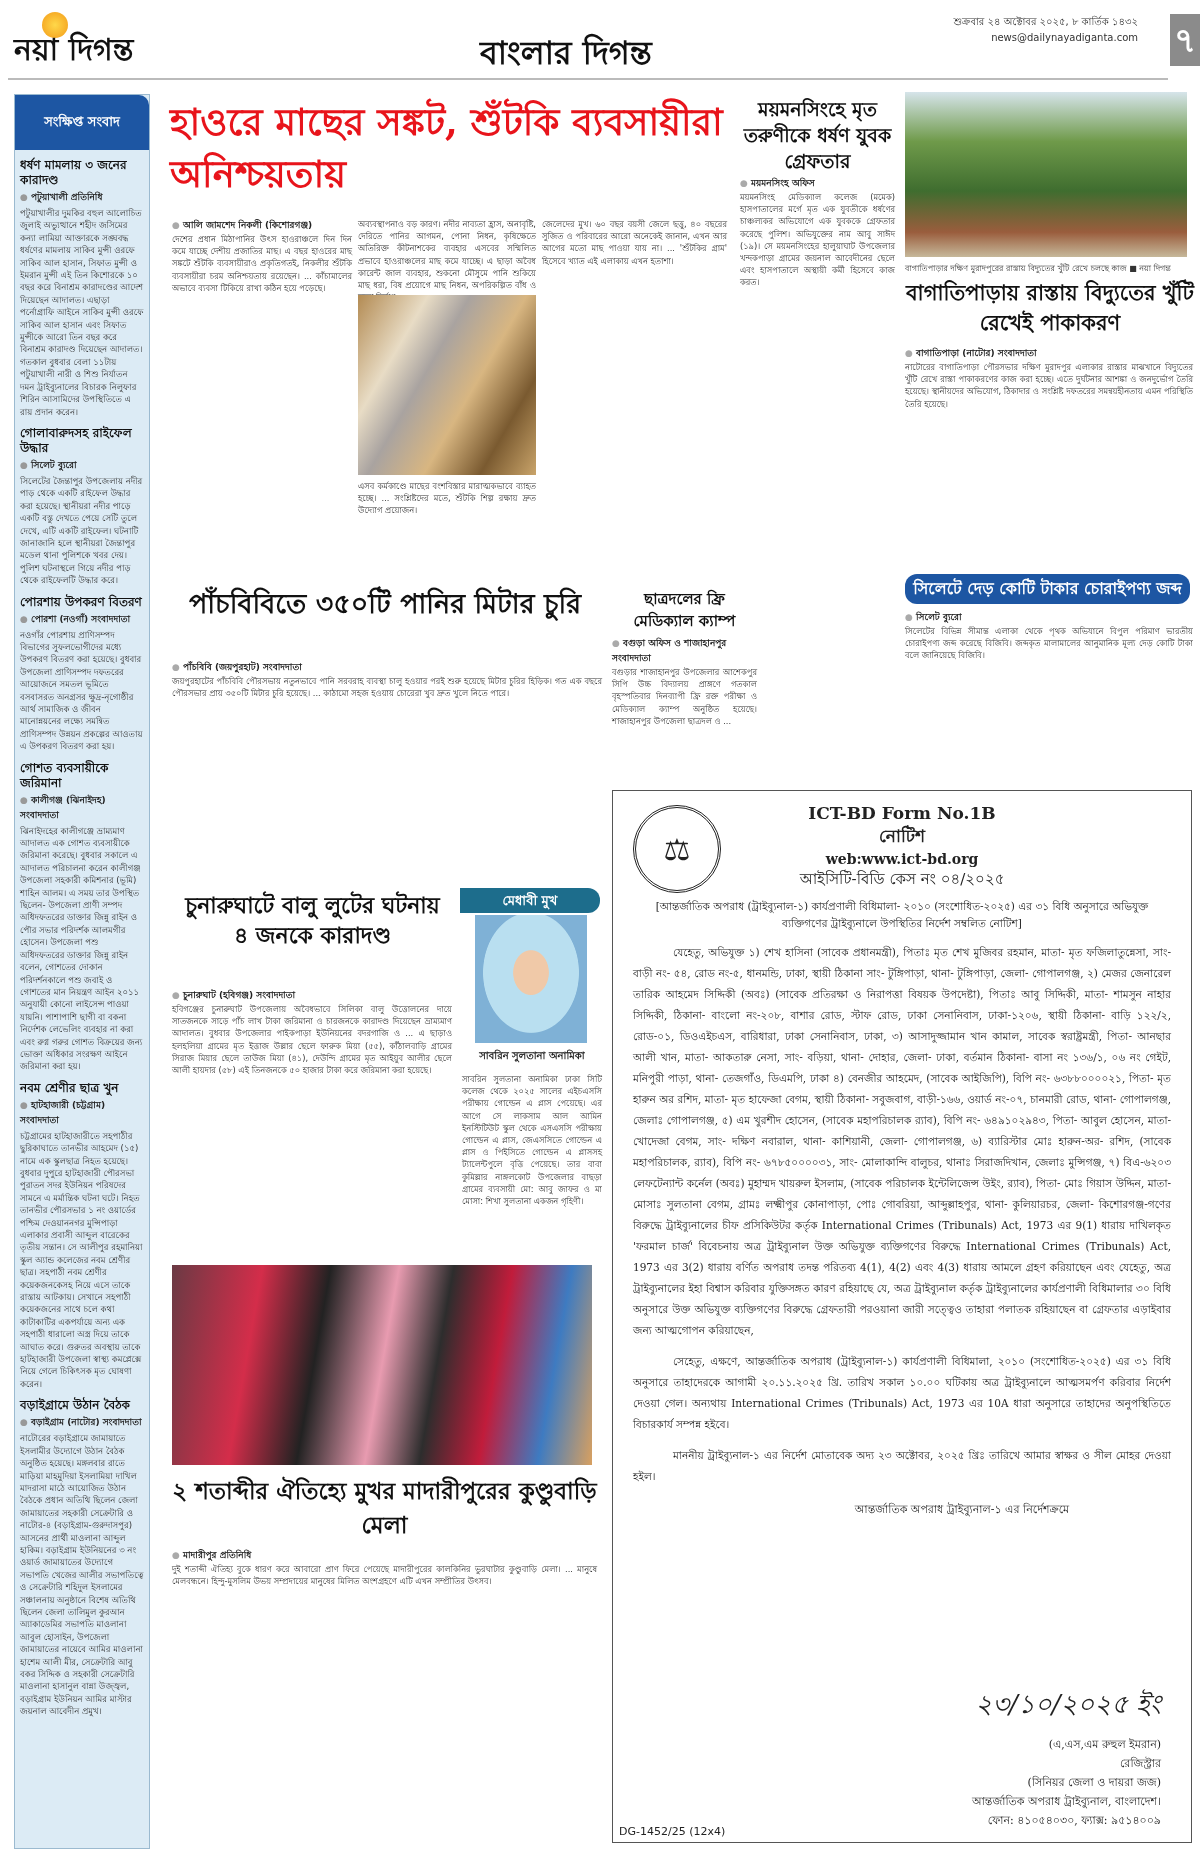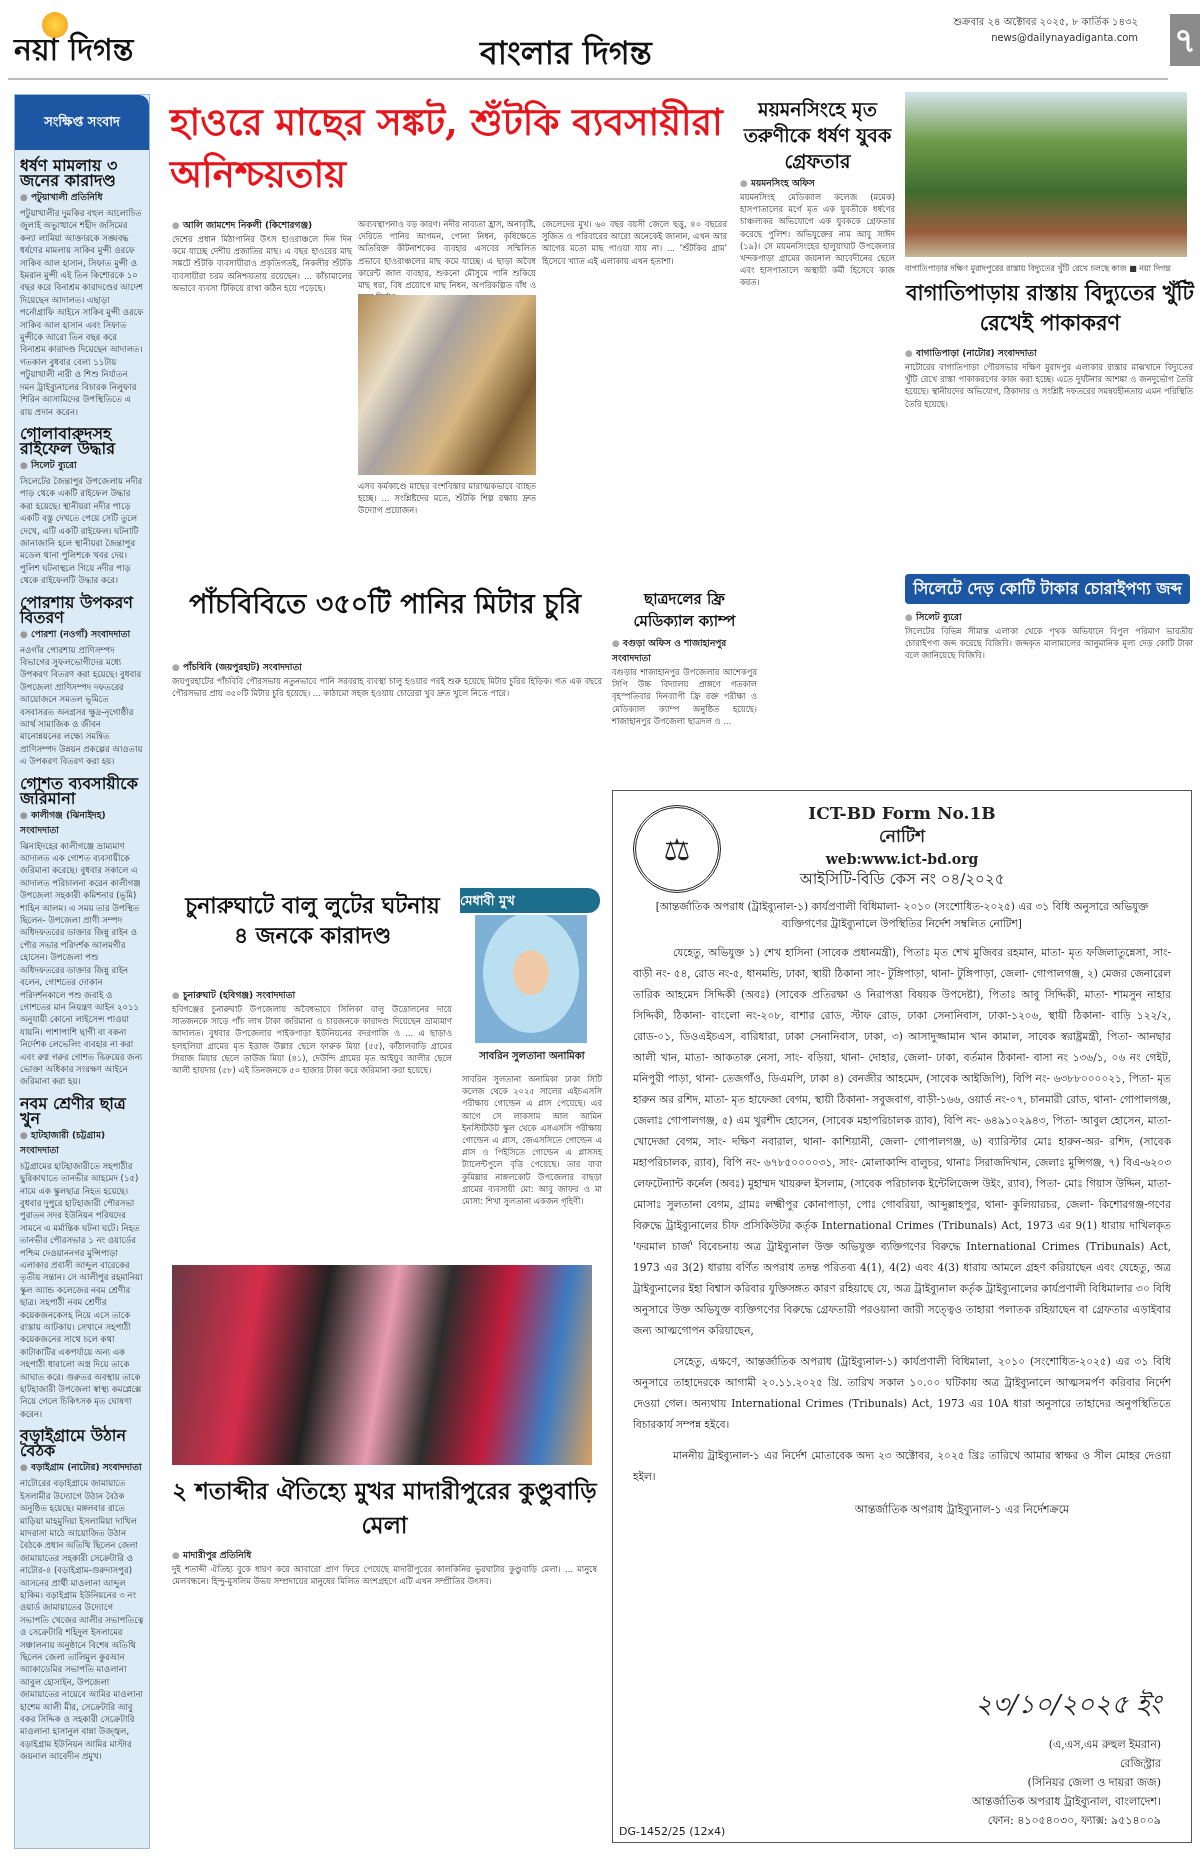--- a/index.html
+++ b/index.html
@@ -6,35 +6,35 @@
 body{width:1200px;height:1868px;background:#fff;font-family:"DejaVu Sans",sans-serif;color:#222;position:relative;overflow:hidden}
 .abs{position:absolute}
 .masthead-logo{left:14px;top:26px;font-size:30px;font-weight:bold;color:#111;font-family:"DejaVu Serif",serif}
 .sun{position:absolute;left:28px;top:-14px;width:26px;height:26px;border-radius:50%;background:radial-gradient(#ffd84a,#f39a18);z-index:-1}
 .section-title{left:480px;top:28px;font-size:32px;font-weight:bold;font-family:"DejaVu Serif",serif;color:#111}
 .dateline{right:62px;top:14px;font-size:10px;text-align:right;line-height:16px;color:#333}
 .page-no{right:0;top:14px;width:30px;height:52px;background:#8b8b8b;color:#fff;font-size:34px;text-align:center;line-height:52px;font-weight:bold}
 .topline{left:8px;top:78px;width:1160px;height:2px;background:#bbb}
 .sidebar{left:14px;top:94px;width:136px;height:1755px;background:#dcebf5;border:1px solid #9bbad0;padding:0 5px}
 .sb-head{background:#1d56a3;color:#fff;font-size:13px;font-weight:bold;text-align:center;padding:17px 0;border-radius:0 10px 0 0;margin:0 -5px 4px}
-.sb-title{font-size:16px;font-weight:bold;color:#111;margin-top:8px;line-height:15px}
+.sb-title{font-size:12px;font-weight:bold;color:#111;margin-top:8px;line-height:15px}
 .sb-byline{font-size:9px;font-weight:bold;margin:2px 0}
 .sb-byline:before{content:"● ";color:#999}
 .sb-body{font-size:8.5px;line-height:12.4px;color:#333}
 .headline-red{left:170px;top:96px;width:560px;text-align:left;color:#e8141b;font-size:37px;font-weight:bold;line-height:52px;font-family:"DejaVu Serif",serif}
 .byline{font-size:9px;font-weight:bold}
 .byline:before{content:"● ";color:#aaa}
 .col-text{font-size:8.3px;line-height:12.2px;color:#333;text-align:justify}
 .photo{background:#999;overflow:hidden}
 .fish{left:358px;top:295px;width:178px;height:180px;background:linear-gradient(120deg,#b38b53 0%,#e8dcc5 25%,#a9a3a0 40%,#d8b681 60%,#7a5a30 80%,#c9a46a 100%)}
 .tree-photo{left:905px;top:92px;width:282px;height:165px;background:linear-gradient(180deg,#d6e4ea 0%,#6f9a4a 30%,#3f6d2f 60%,#9a5d3d 85%,#c6b89a 100%)}
 .caption{font-size:8px;color:#333}
 .h-black{font-weight:bold;color:#111;text-align:center;font-family:"DejaVu Serif",serif}
-.blue-banner{left:905px;top:574px;width:285px;height:30px;background:#1d56a3;color:#fff;font-size:16px;font-weight:bold;text-align:center;line-height:30px;border-radius:4px}
-.medhabi-tag{left:460px;top:888px;width:140px;height:25px;background:#1d6d8c;color:#fff;font-size:13px;font-weight:bold;text-align:left;line-height:25px;border-radius:0 12px 12px 0}
+.blue-banner{left:905px;top:574px;width:285px;height:30px;background:#1d56a3;color:#fff;font-size:16px;font-weight:bold;text-align:center;line-height:30px;border-radius:12px}
+.medhabi-tag{left:460px;top:888px;width:140px;height:25px;background:#1d6d8c;color:#fff;font-size:13px;font-weight:bold;text-align:center;line-height:25px;border-radius:0 12px 12px 0}
 .portrait{left:475px;top:915px;width:112px;height:128px;background:radial-gradient(ellipse at 50% 45%,#f0c9a8 0 22%,#b9dff0 23% 60%,#7fb1d6 61%)}
 .mela-photo{left:172px;top:1265px;width:420px;height:200px;background:linear-gradient(100deg,#6a3a44 0%,#d42d4a 20%,#222 35%,#e89bb0 50%,#2d2d2d 62%,#c11c3b 75%,#3e7bc1 88%,#d8a060 100%)}
 .notice{left:612px;top:790px;width:580px;height:1053px;border:1.5px solid #555;padding:8px 20px;font-family:"DejaVu Serif",serif}
 .seal{position:absolute;left:20px;top:14px;width:88px;height:88px;border-radius:50%;border:3px double #222;display:flex;align-items:center;justify-content:center;font-size:30px}
 .notice-center{text-align:center}
 .n-form{font-size:17px;font-weight:bold;margin-top:4px}
 .n-title{font-size:17px;font-weight:bold}
 .n-sub{font-size:12px;font-weight:bold}
 .n-web{font-size:14px;font-weight:bold}
 .n-case{font-size:15px}

